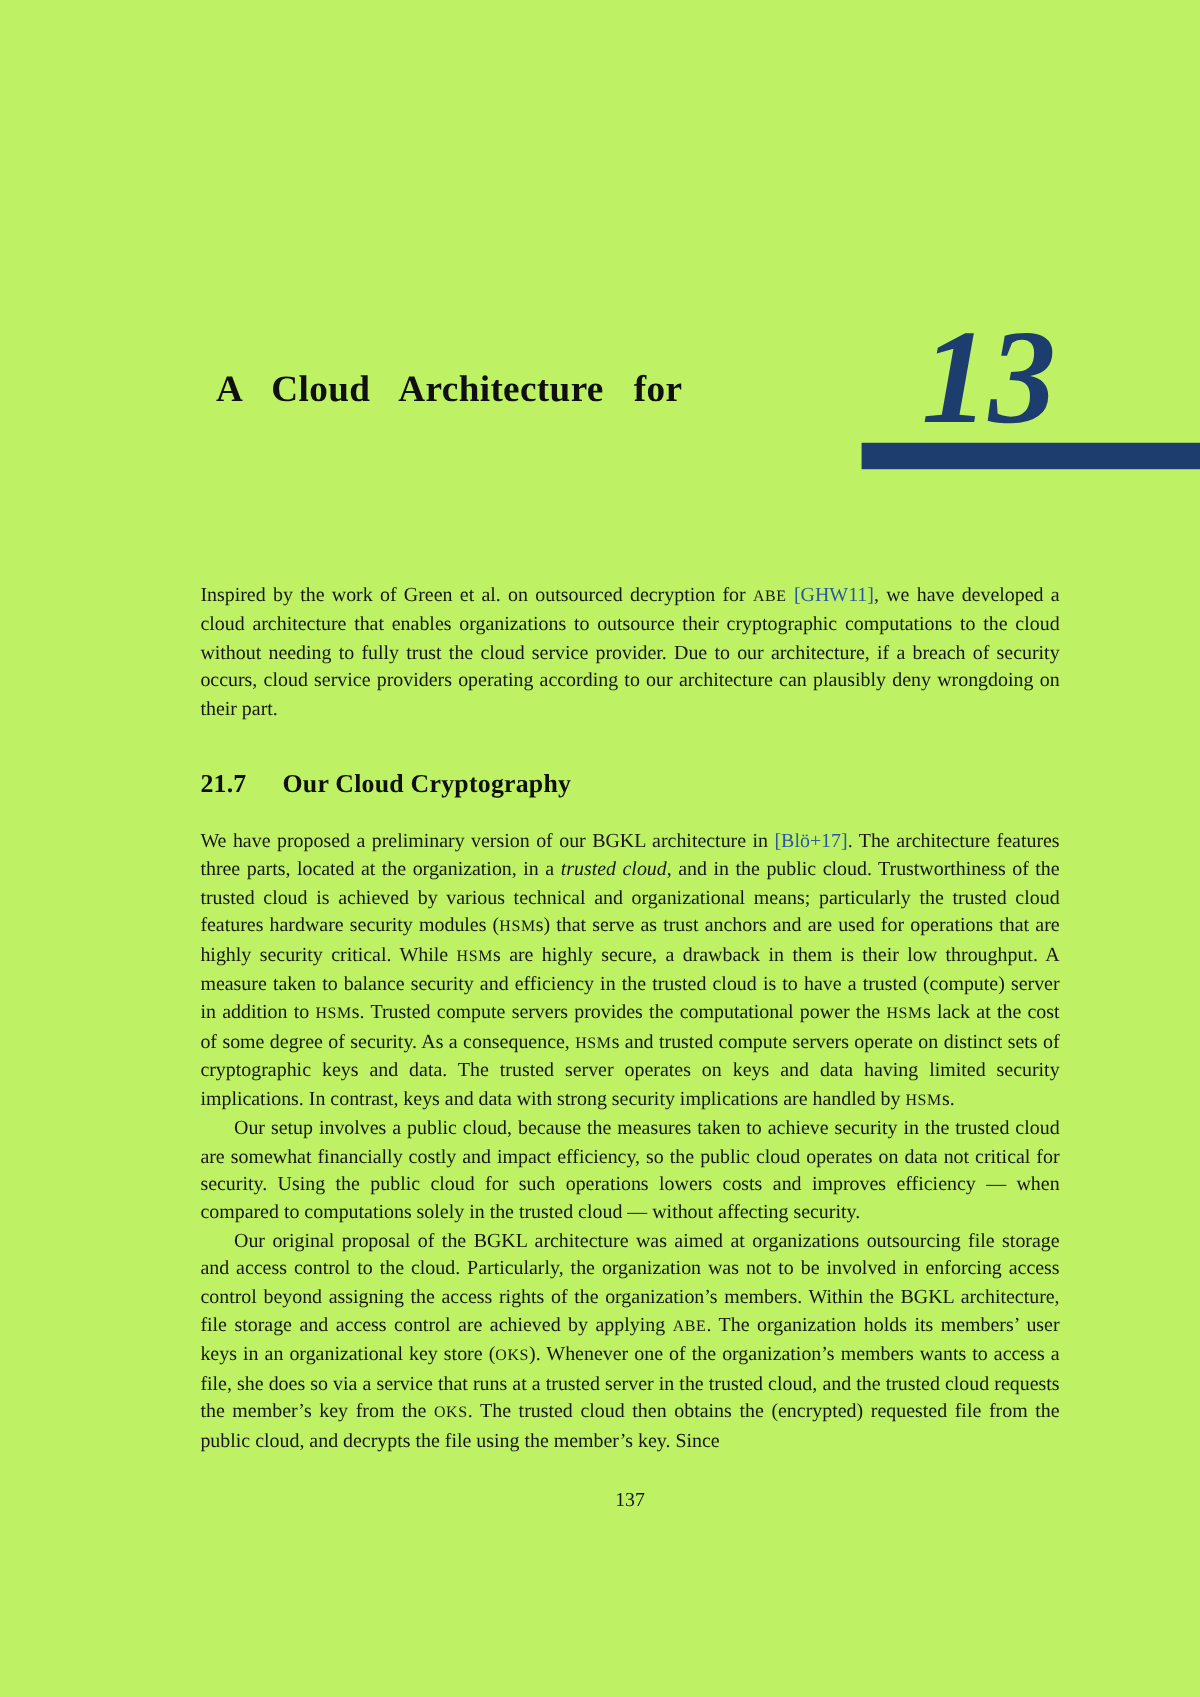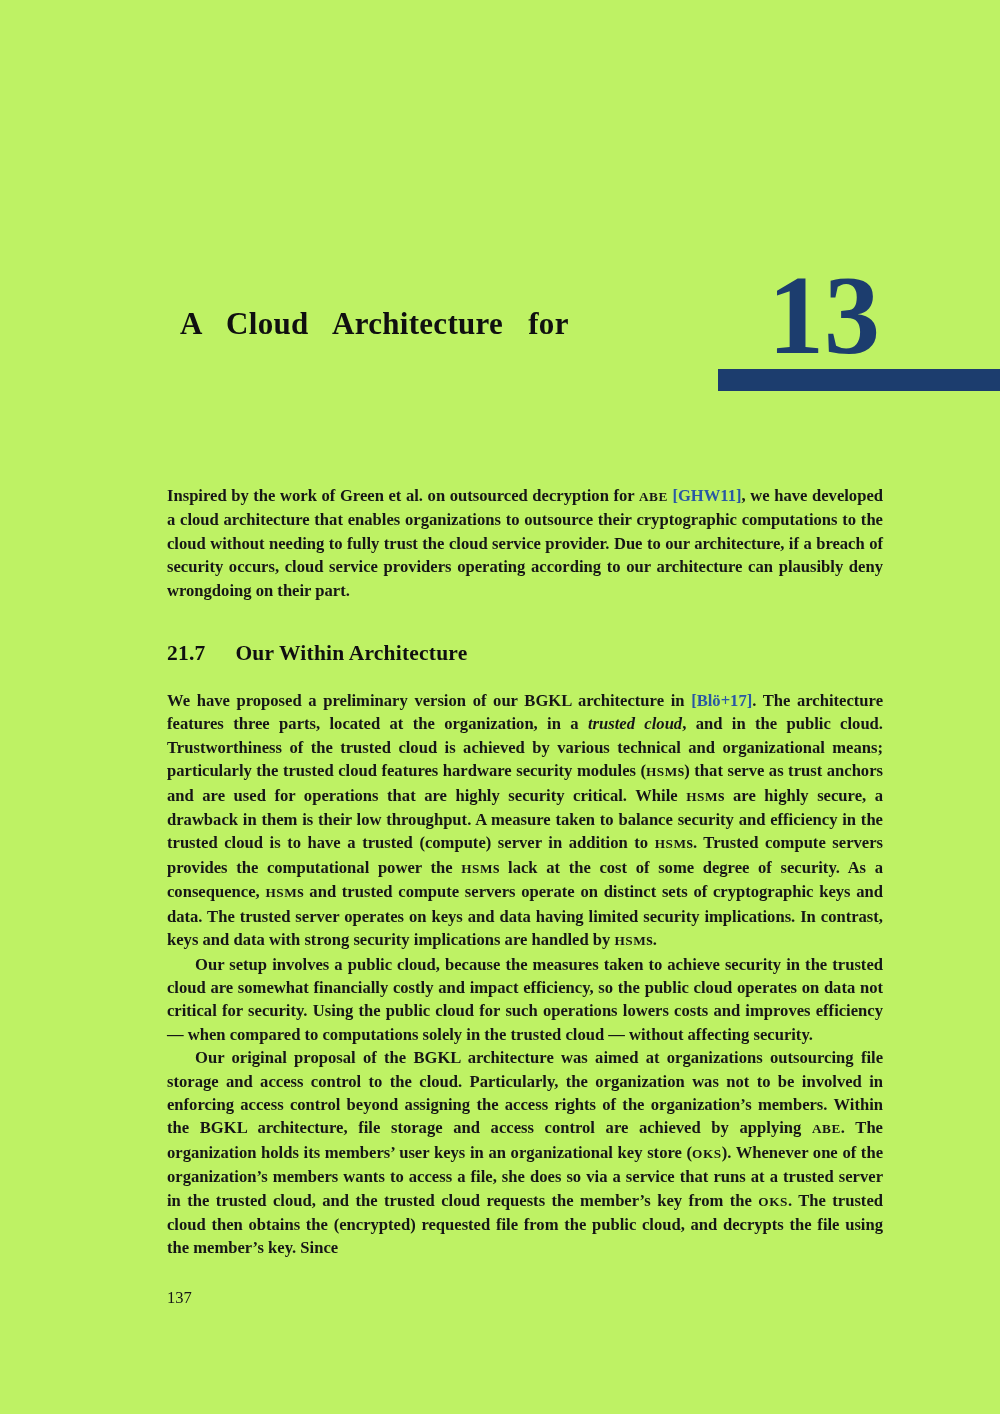--- a/index.html
+++ b/index.html
@@ -18,47 +18,49 @@
   .chapter-title {
     position:absolute; left:180px; top:20px;
     font-weight:bold; font-size:31px; line-height:41px; color:#101010;
   }
   .title-line1 { word-spacing:0.55em; letter-spacing:0.3px; }
   .title-line2 { word-spacing:0.22em; letter-spacing:0.3px; }
   .chapter-number {
     position:absolute; right:120px; top:-18px;
     font-size:112px; line-height:100px; font-weight:bold;
     color:var(--accent);
+    font-style:italic;
   }
   .chapter-rule {
     position:absolute; left:718px; right:0; top:86px; height:22px;
     background:var(--accent);
   }
 
   
   .content { position:absolute; left:167px; top:484px; width:716px; }
   .body {
     font-size:16.6px; line-height:23.4px;
-    text-align:justify; margin:0;font-weight:bold;
+    text-align:justify; margin:0;
   }
   .body.indent { text-indent:28px; }
   .section-heading {
     margin:39px 0 23px 0;
     font-size:21.5px; font-weight:bold; color:#101010;
     letter-spacing:0.2px;
   }
   .section-heading .sec-num { margin-right:30px; }
 
   
   .sc { font-size:0.8em; letter-spacing:0.04em; }
   .i { font-style:italic; }
   .link { color:var(--link); }
 
   .page-number {
     margin-top:28px;
+    text-align:center;
     font-size:16.5px; color:#161616;
   }
 </style>
 </head>
 <body>
 
 <div class="page">
 
   <header class="chapter-header">
     <div class="chapter-title">
@@ -66,21 +68,21 @@
     </div>
     <div class="chapter-number">13</div>
     <div class="chapter-rule"></div>
   </header>
 
   <main class="content">
 
     <p class="body"><span>Inspired by the work of Green et al. on outsourced decryption for </span><span class="sc">ABE</span><span> </span><span class="link">[GHW11]</span><span>, we have developed a cloud architecture that enables organizations to outsource their cryptographic computations to the cloud without needing to fully trust the cloud service provider. Due to our architecture, if a breach of security occurs, cloud service providers operating according to our architecture can plausibly deny wrongdoing on their part.</span></p>
 
     <h2 class="section-heading">
-      <span class="sec-num">21.7</span><span>Our Within Architecture</span>
+      <span class="sec-num">21.7</span><span>Our Cloud Cryptography</span>
     </h2>
 
     <p class="body"><span>We have proposed a preliminary version of our BGKL architecture in </span><span class="link">[Blö+17]</span><span>. The architecture features three parts, located at the organization, in a </span><span class="i">trusted cloud</span><span>, and in the public cloud. Trustworthiness of the trusted cloud is achieved by various technical and organizational means; particularly the trusted cloud features hardware security modules (</span><span class="sc">HSM</span><span>s) that serve as trust anchors and are used for operations that are highly security critical. While </span><span class="sc">HSM</span><span>s are highly secure, a drawback in them is their low throughput. A measure taken to balance security and efficiency in the trusted cloud is to have a trusted (compute) server in addition to </span><span class="sc">HSM</span><span>s. Trusted compute servers provides the computational power the </span><span class="sc">HSM</span><span>s lack at the cost of some degree of security. As a consequence, </span><span class="sc">HSM</span><span>s and trusted compute servers operate on distinct sets of cryptographic keys and data. The trusted server operates on keys and data having limited security implications. In contrast, keys and data with strong security implications are handled by </span><span class="sc">HSM</span><span>s.</span></p>
     <p class="body indent"><span>Our setup involves a public cloud, because the measures taken to achieve security in the trusted cloud are somewhat financially costly and impact efficiency, so the public cloud operates on data not critical for security. Using the public cloud for such operations lowers costs and improves efficiency — when compared to computations solely in the trusted cloud — without affecting security.</span></p>
     <p class="body indent"><span>Our original proposal of the BGKL architecture was aimed at organizations outsourcing file storage and access control to the cloud. Particularly, the organization was not to be involved in enforcing access control beyond assigning the access rights of the organization’s members. Within the BGKL architecture, file storage and access control are achieved by applying </span><span class="sc">ABE</span><span>. The organization holds its members’ user keys in an organizational key store (</span><span class="sc">OKS</span><span>). Whenever one of the organization’s members wants to access a file, she does so via a service that runs at a trusted server in the trusted cloud, and the trusted cloud requests the member’s key from the </span><span class="sc">OKS</span><span>. The trusted cloud then obtains the (encrypted) requested file from the public cloud, and decrypts the file using the member’s key. Since</span></p>
 
     <div class="page-number">137</div>
 
   </main>
 

